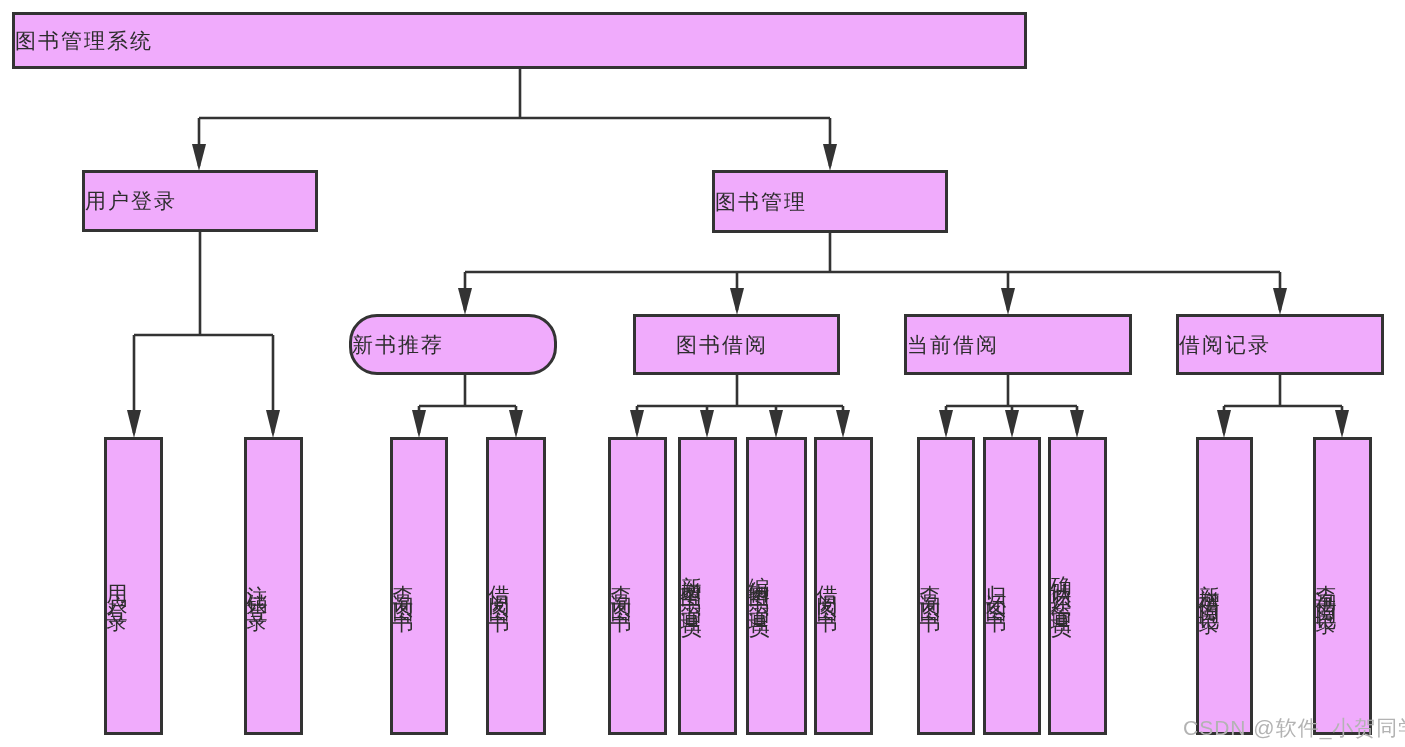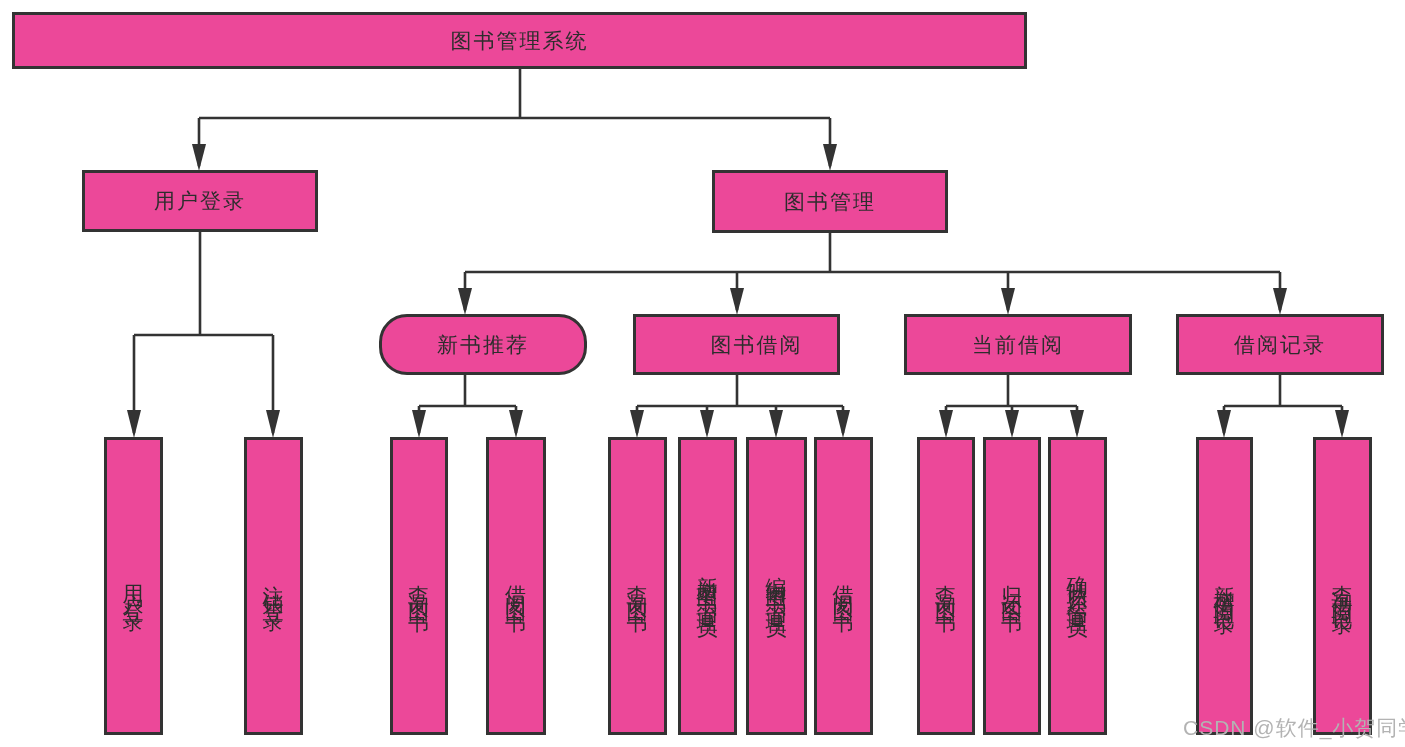--- a/index.html
+++ b/index.html
@@ -16,24 +16,24 @@
 
   .edges {
     position: absolute;
     left: 0; top: 0;
     width: 1405px; height: 747px;
   }
 
   .box {
     position: absolute;
     border: 3px solid #333333;
-    background: #ec4899;
+    background: #f0abfc;
     display: flex;
     align-items: center;
-    justify-content: center;
+    justify-content: flex-start;
     color: #2d2d2d;
   }
 
   .hbox span {
     font-size: 21px;
     letter-spacing: 2px;
     white-space: nowrap;
     color: #2d2d2d;
   }
 
@@ -115,21 +115,21 @@
     <span>图书管理系统</span>
   </div>
 
   <div class="box hbox" style="left:82px; top:170px; width:236px; height:62px;">
     <span>用户登录</span>
   </div>
   <div class="box hbox" style="left:712px; top:170px; width:236px; height:63px;">
     <span>图书管理</span>
   </div>
 
-  <div class="box hbox" style="left:379px; top:314px; width:208px; height:61px;border-radius:28px;">
+  <div class="box hbox" style="left:349px; top:314px; width:208px; height:61px;border-radius:28px;">
     <span>新书推荐</span>
   </div>
   <div class="box hbox" style="left:633px; top:314px; width:207px; height:61px;padding-left:40px;">
     <span>图书借阅</span>
   </div>
   <div class="box hbox" style="left:904px; top:314px; width:228px; height:61px;">
     <span>当前借阅</span>
   </div>
   <div class="box hbox" style="left:1176px; top:314px; width:208px; height:61px;">
     <span>借阅记录</span>

